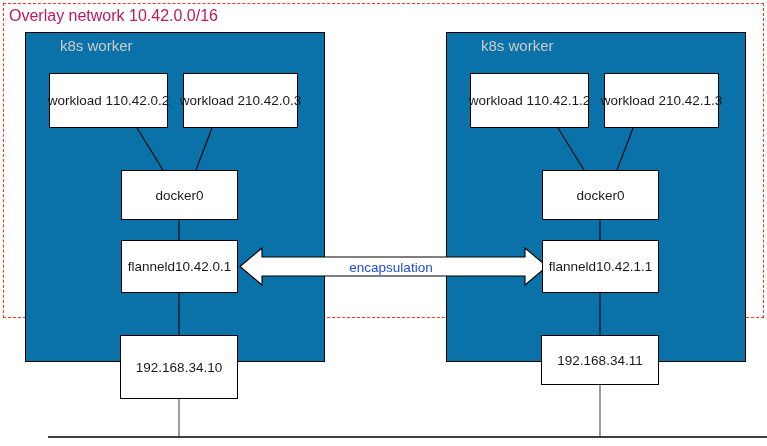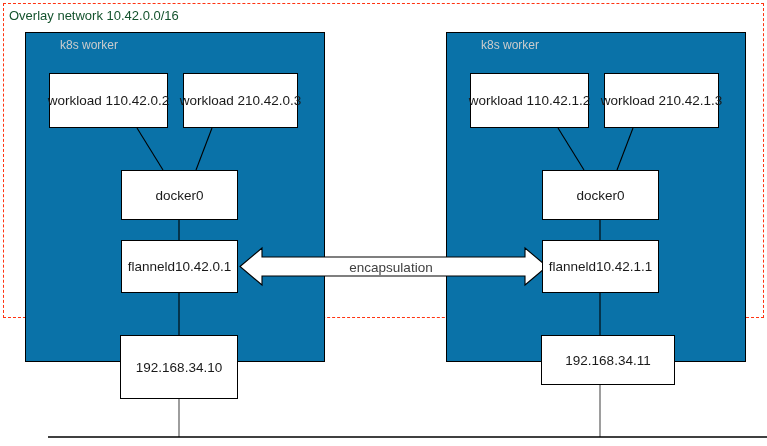--- a/index.html
+++ b/index.html
@@ -10,35 +10,35 @@
 
   
   .overlay-boundary{
     left:3px;top:3px;width:761px;height:315px;
     border:1.5px dashed #ff3311;
     box-sizing:border-box;
     background:transparent;
   }
   .overlay-title{
     left:9px;top:8px;
-    color:#14532d;
-    font-size:13px;
+    color:#be185d;
+    font-size:16px;
     line-height:16px;
     white-space:nowrap;
   }
 
   
   .worker{
     background:#0a72a8;
     border:1px solid #000000;
     box-sizing:border-box;
   }
   .worker-label{
     color:#cccccc;
-    font-size:12px;
+    font-size:15px;
     line-height:15px;
     white-space:nowrap;
     padding-left:25px;
   }
 
   
   .node{
     background:#ffffff;
     border:1px solid #000000;
     box-sizing:border-box;
@@ -55,21 +55,21 @@
 
   svg.lines{position:absolute;left:0;top:0;width:767px;height:446px;overflow:visible;}
   .conn{stroke:#000000;stroke-width:1.1;fill:none;}
   .conn-gray{stroke:#4d4d4d;stroke-width:1.1;fill:none;}
   .baseline{stroke:#000000;stroke-width:1.6;fill:none;}
 
   .encap-arrow{fill:#ffffff;stroke:#000000;stroke-width:1.1;}
   .encap-label{
     left:319px;top:256px;width:144px;height:22px;
     display:flex;align-items:center;justify-content:center;
-    font-size:13.5px;color:#404040;white-space:nowrap;
+    font-size:13.5px;color:#1d4ed8;white-space:nowrap;
   }
 </style>
 </head>
 <body>
 
 <div id="canvas">
 
   <div class="abs overlay-boundary"></div>
   <div class="abs overlay-title">Overlay network 10.42.0.0/16</div>
 
@@ -139,19 +139,19 @@
 
   <div class="abs node" style="left:542px;top:170px;width:117px;height:50px;">
     <span>docker0</span>
   </div>
 
   <div class="abs node" style="left:542px;top:240px;width:117px;height:53px;">
     <span>flanneld</span>
     <span>10.42.1.1</span>
   </div>
 
-  <div class="abs node" style="left:541px;top:335px;width:134px;height:50px;">
+  <div class="abs node" style="left:541px;top:335px;width:118px;height:50px;">
     <span>192.168.34.11</span>
   </div>
 
   <div class="abs encap-label">encapsulation</div>
 
 </div>
 
 </body></html>

